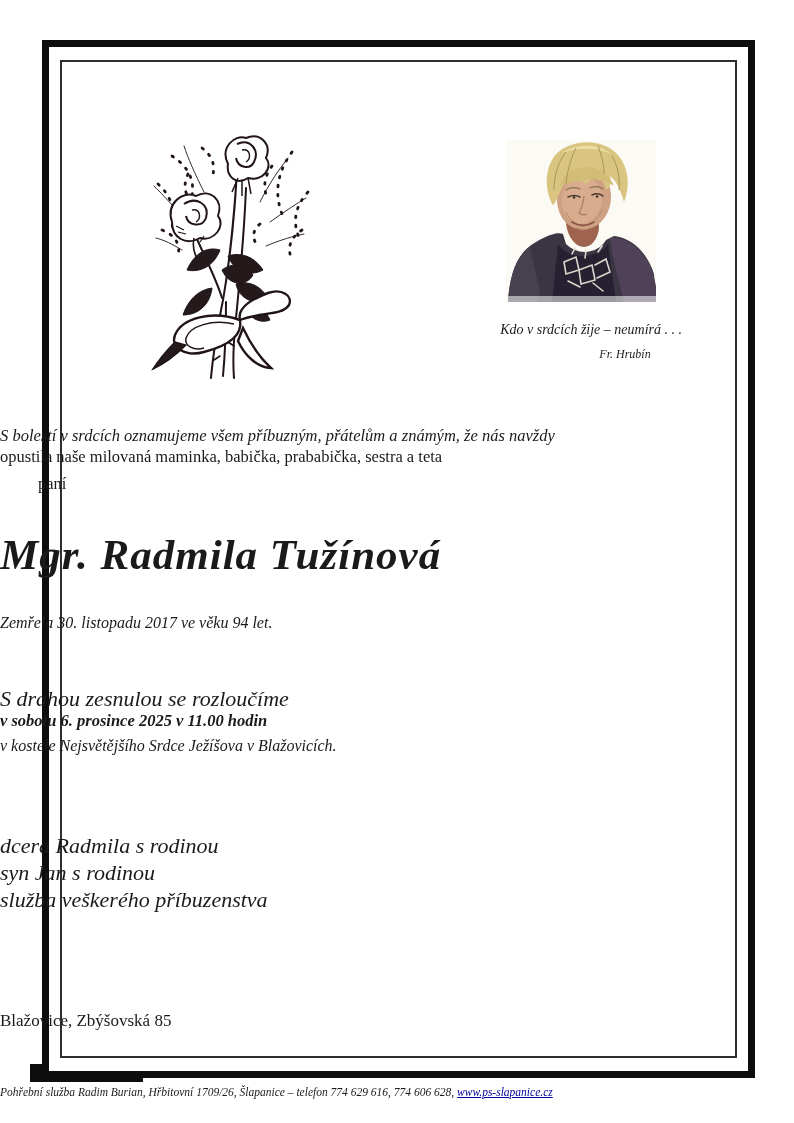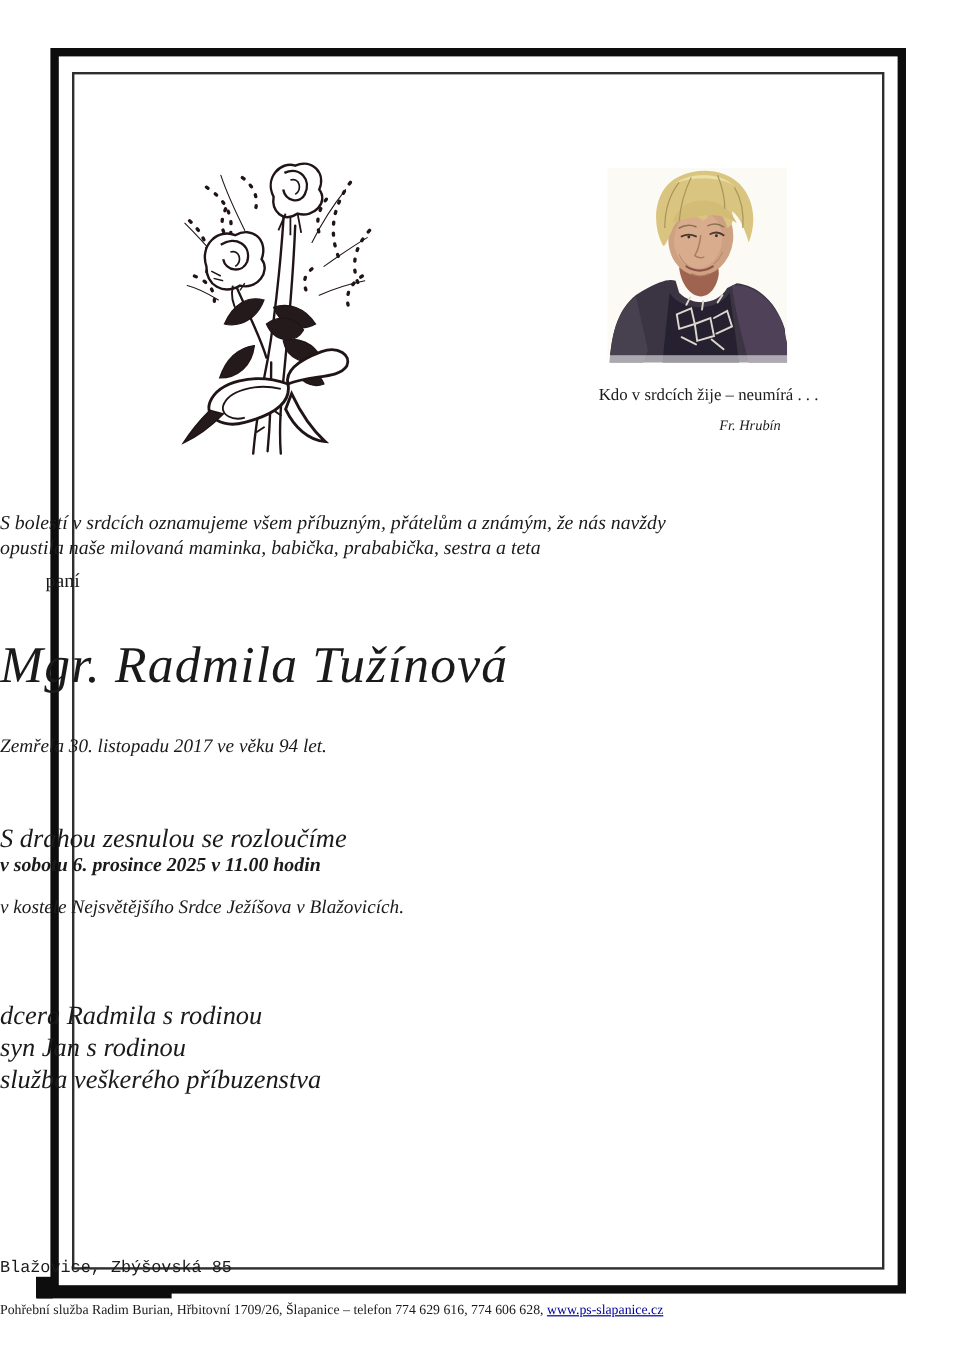--- a/index.html
+++ b/index.html
@@ -18,35 +18,35 @@
     border:2px solid #2e2e2e;
   }
   .scan-streak{left:31px;top:1074px;width:112px;height:8px;background:#0d0d0d;}
   .scan-corner{left:30px;top:1064px;width:14px;height:18px;background:#0d0d0d;}
   
   .rose-art{left:142px;top:130px;width:182px;height:250px;}
   .portrait{left:506px;top:140px;width:150px;height:162px;}
   
   .centered{left:0;width:794px;text-align:left;}
   .quote{top:322px;left:390px;width:292px;text-align:right;
-         font-size:14px;}
+         font-style:italic;font-size:14px;}
   .quote-author{top:347px;left:558px;width:134px;text-align:center;
                 font-style:italic;font-size:12px;}
   .announce1{top:426px;font-style:italic;font-size:16.5px;}
-  .announce2{top:447px;font-style:italic;font-size:16.5px;}
+  .announce2{top:447px;font-size:16.5px;}
   .salutation{top:474px;font-size:16.5px;padding-left:38px;}
-  .deceased-name{top:530px;margin:0;font-weight:normal;font-style:italic;
+  .deceased-name{top:530px;margin:0;font-weight:bold;font-style:italic;
                  font-size:43px;letter-spacing:1px;}
   .death-notice{top:614px;font-style:italic;font-size:16px;}
   .farewell1{top:686px;font-style:italic;font-size:22px;}
   .farewell2{top:711px;font-style:italic;font-weight:bold;font-size:16.5px;}
-  .farewell3{top:737px;font-style:italic;font-size:16px;margin-top:11px;}
+  .farewell3{top:737px;font-style:italic;font-size:16px;}
   .mourners{top:832px;font-style:italic;font-size:22px;line-height:27px;}
-  .location-line{top:1049px;font-size:14px;font-family:Liberation Mono, monospace;}
-  .footer-line{top:1086px;font-size:11.5px;}
+  .location-line{top:1011px;font-size:17px;}
+  .footer-line{top:1086px;font-size:11.5px;font-style:italic;}
   .footer-link{color:#00009b;text-decoration:underline;cursor:pointer;}
 </style>
 </head>
 <body>
 
 <div class="abs outer-frame">
   <div class="inner-frame"></div>
 </div>
 <div class="abs scan-corner"></div>
 <div class="abs scan-streak"></div>

